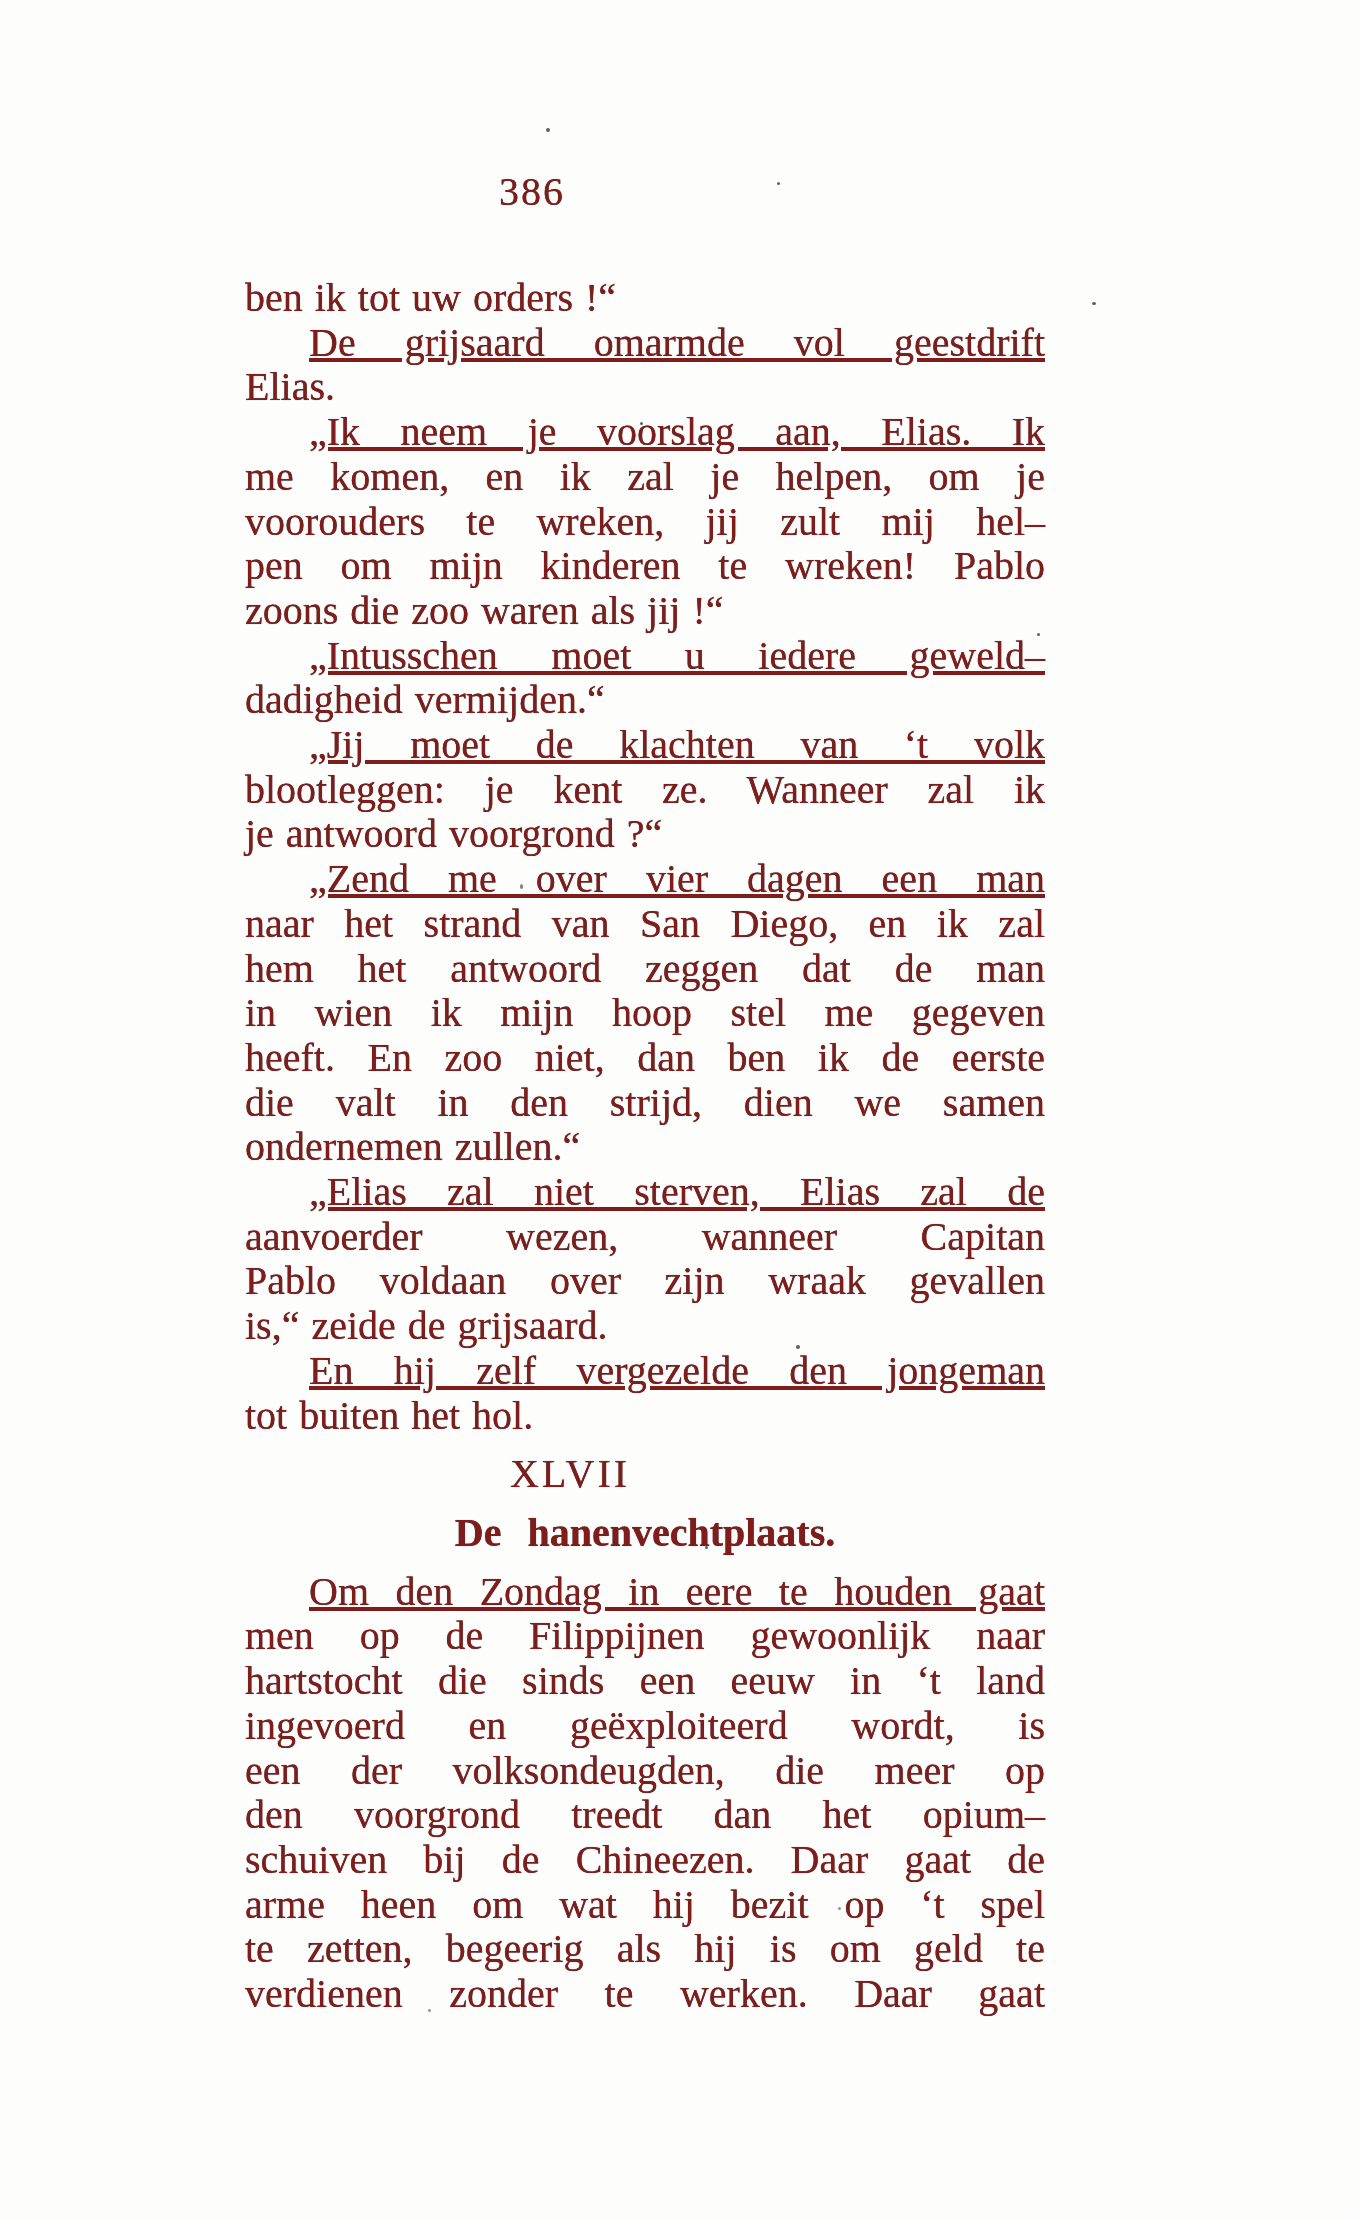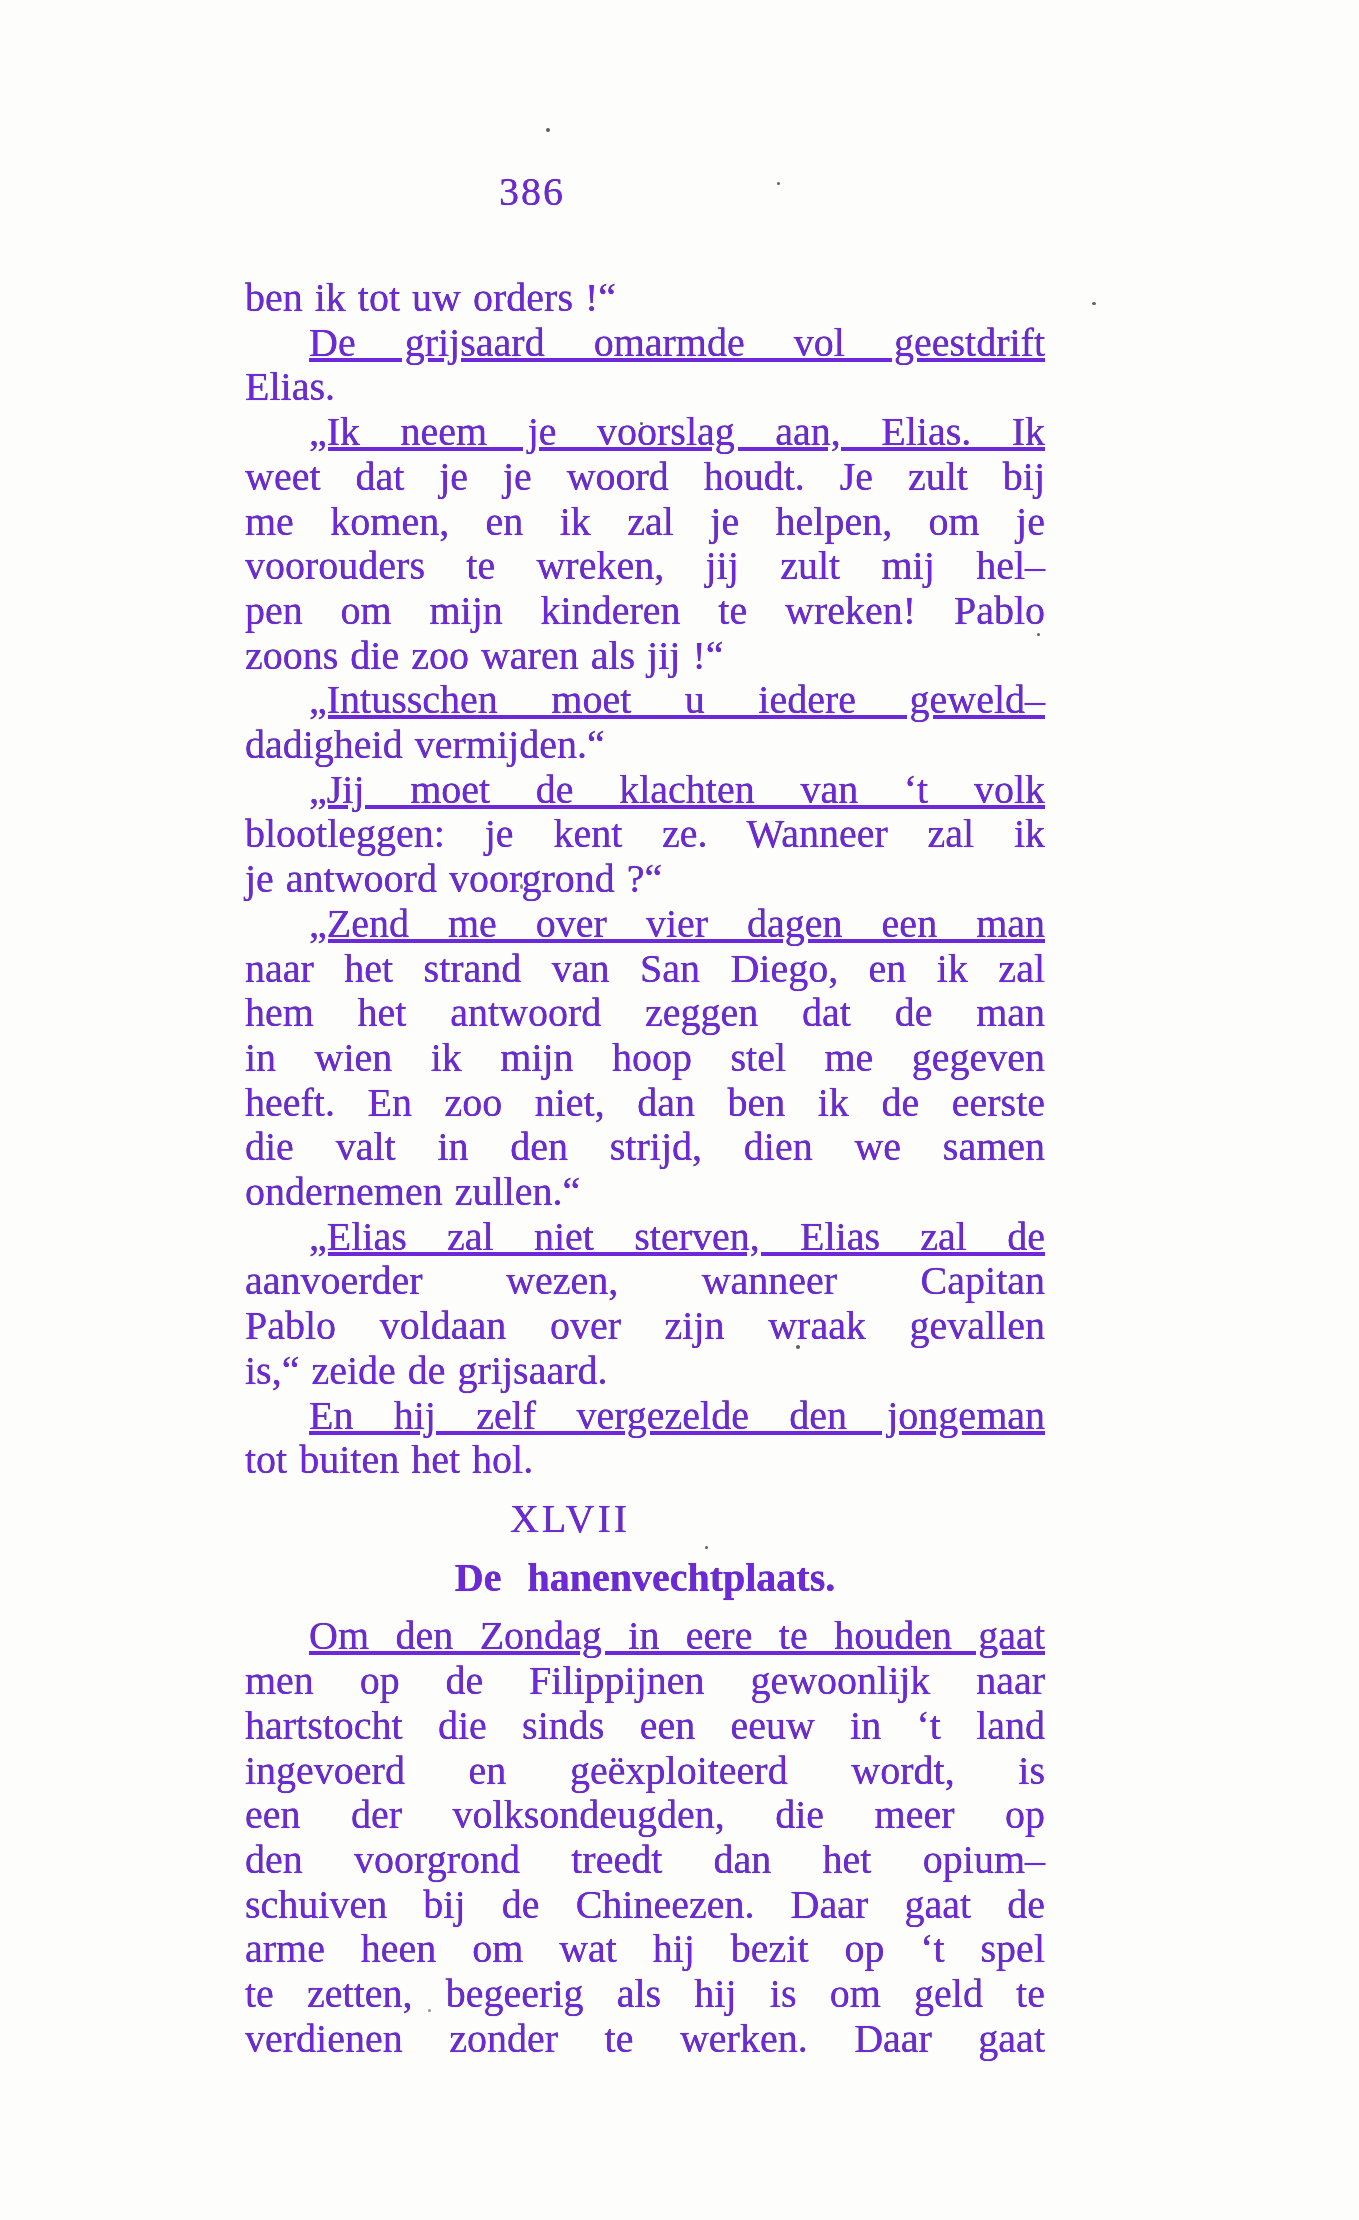--- a/index.html
+++ b/index.html
@@ -5,21 +5,21 @@
   html,body { margin:0; padding:0; }
   body {
     background:#e8e6e0;
     font-family:"Liberation Serif","DejaVu Serif",serif;
   }
   .page {
     position:relative;
     width:1359px; height:2220px;
     margin:0 auto;
     background:#fdfdfb;
-    color:#6d28d9;
+    color:#7f1d1d;
     overflow:hidden;
     text-shadow:0 0 0.7px rgba(10,10,10,0.85);
   }
   .column {
     position:absolute;
     left:245px; top:170px;
     width:800px;
   }
   .page-number {
     position:relative;
@@ -94,21 +94,20 @@
   <span class="speck s10"></span>
 
   <div class="column">
     <div class="page-number">386</div>
 
     <div class="text-block">
         <div class="line para-end">ben ik tot uw orders !“</div>
         <div class="line indent">De grijsaard omarmde vol geestdrift</div>
         <div class="line para-end">Elias.</div>
         <div class="line indent">„Ik neem je voorslag aan, Elias. Ik</div>
-        <div class="line">weet dat je je woord houdt. Je zult bij</div>
         <div class="line">me komen, en ik zal je helpen, om je</div>
         <div class="line">voorouders te wreken, jij zult mij hel–</div>
         <div class="line">pen om mijn kinderen te wreken! Pablo</div>
         <div class="line para-end">zoons die zoo waren als jij !“</div>
         <div class="line indent">„Intusschen moet u iedere geweld–</div>
         <div class="line para-end">dadigheid vermijden.“</div>
         <div class="line indent">„Jij moet de klachten van ‘t volk</div>
         <div class="line">blootleggen: je kent ze. Wanneer zal ik</div>
         <div class="line para-end">je antwoord voorgrond ?“</div>
         <div class="line indent">„Zend me over vier dagen een man</div>

